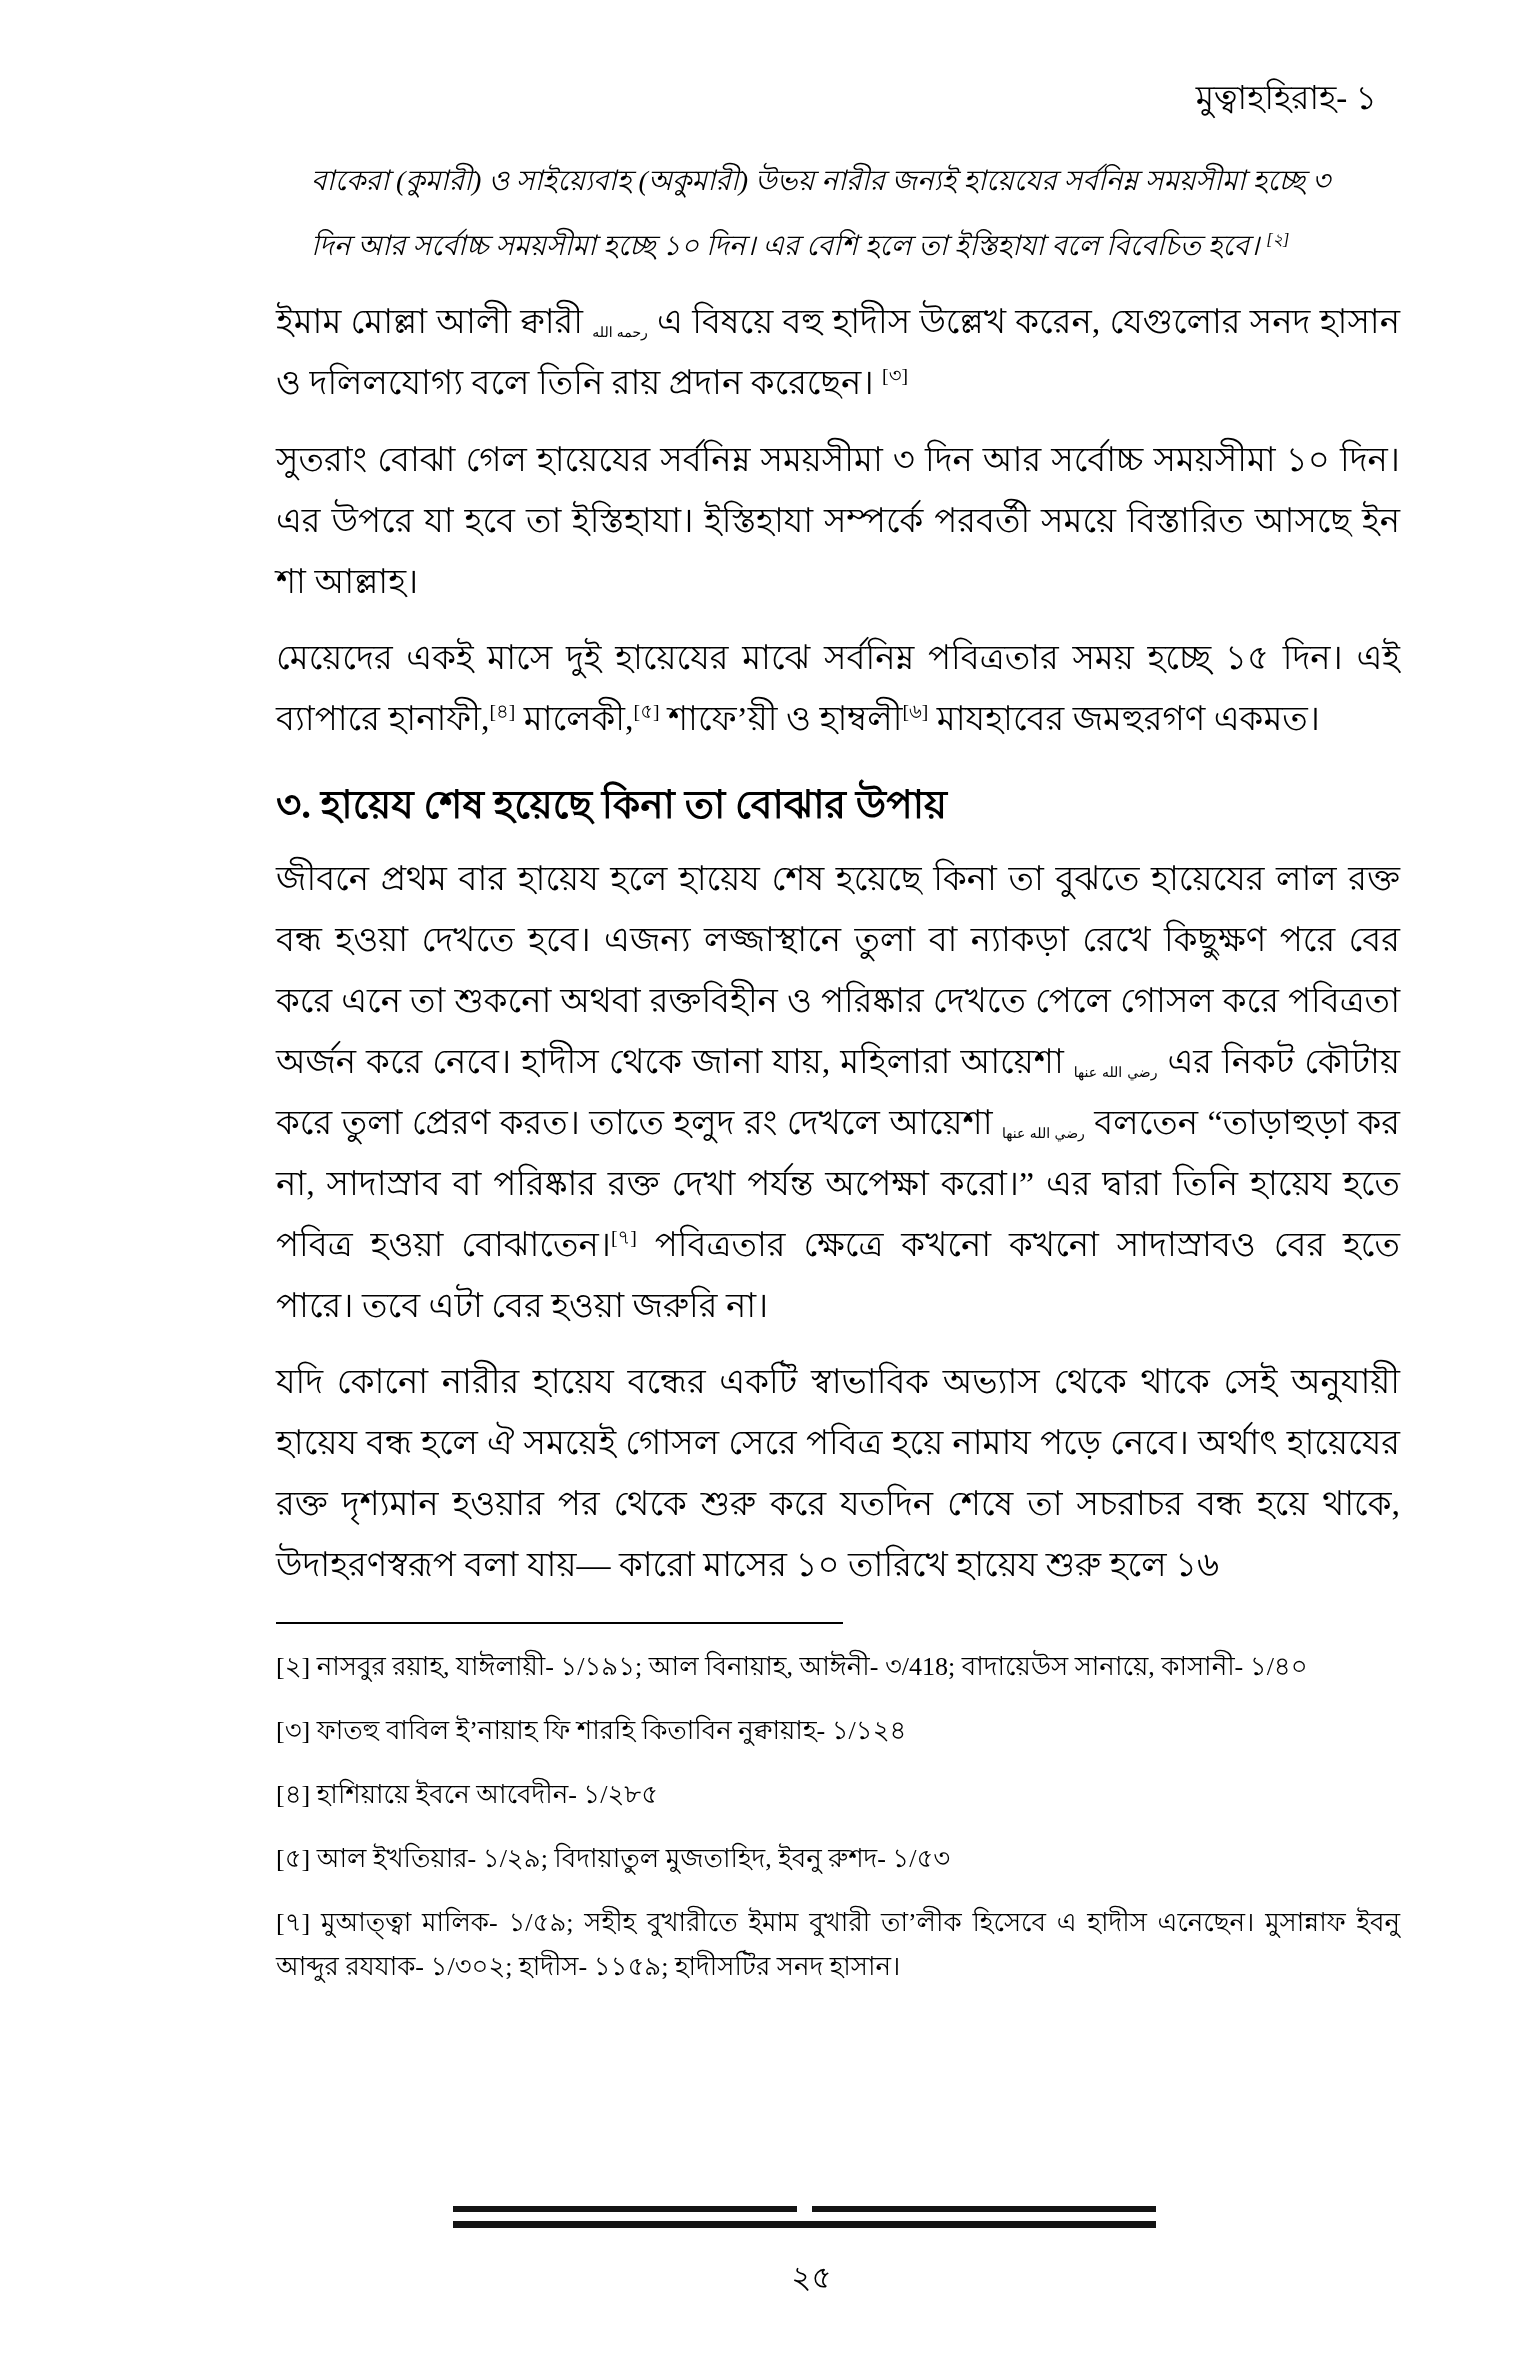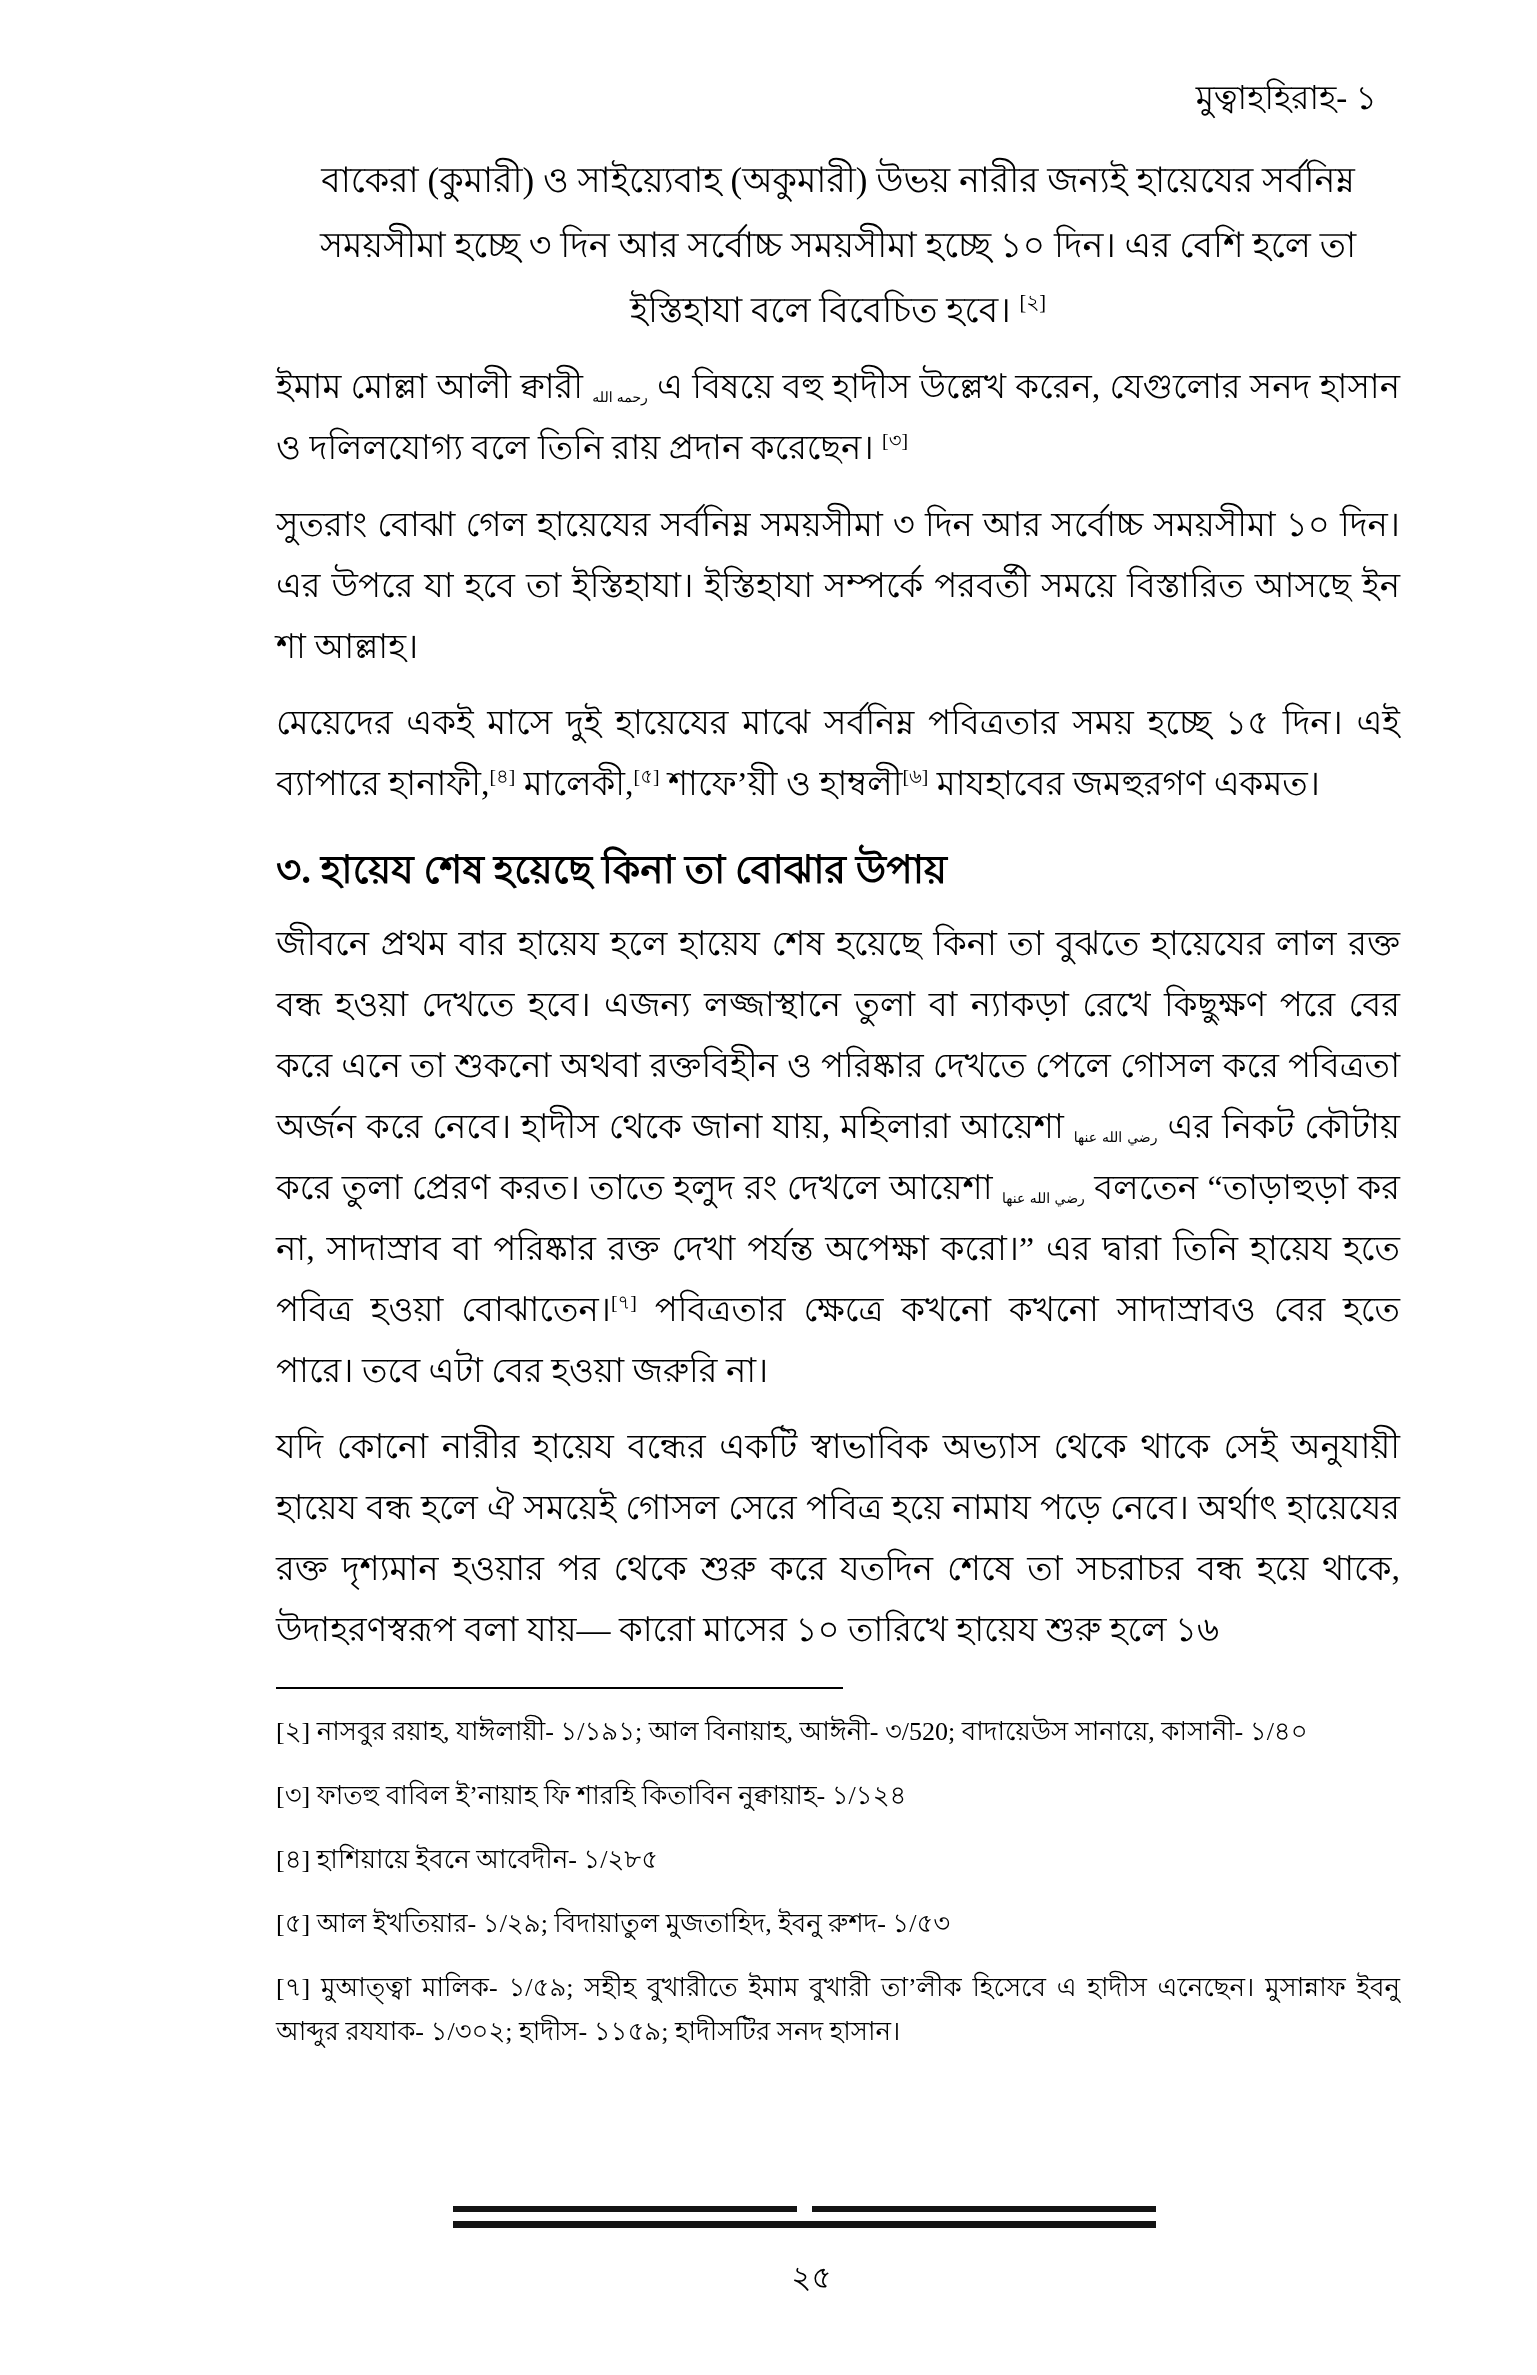--- a/index.html
+++ b/index.html
@@ -13,23 +13,23 @@
     margin-left:36px;
   }
   .content { padding:77px 173px 0 240px; }
   .header {
     text-align:right;
     font-size:33px;
     line-height:42px;
     margin:0 23px 29px 0;
   }
   .quote {
-    font-size:35px;
+    font-style:italic;
+    font-size:28px;
     line-height:65px;
-    text-align:center;
     margin:0 35px 13.4px 35px;
   }
   .para {
     font-size:34px;
     line-height:61px;
     text-align:justify;
     margin:0 0 15.4px 0;
   }
   .heading {
     font-size:39px;
@@ -95,21 +95,21 @@
     <div class="heading">৩. হায়েয শেষ হয়েছে কিনা তা বোঝার উপায়</div>
 
     <div id="section-paras">
         <div class="para">জীবনে প্রথম বার হায়েয হলে হায়েয শেষ হয়েছে কিনা তা বুঝতে হায়েযের লাল রক্ত বন্ধ হওয়া দেখতে হবে। এজন্য লজ্জাস্থানে তুলা বা ন্যাকড়া রেখে কিছুক্ষণ পরে বের করে এনে তা শুকনো অথবা রক্তবিহীন ও পরিষ্কার দেখতে পেলে গোসল করে পবিত্রতা অর্জন করে নেবে। হাদীস থেকে জানা যায়, মহিলারা আয়েশা <span class="honorific">رضي الله عنها</span> এর নিকট কৌটায় করে তুলা প্রেরণ করত। তাতে হলুদ রং দেখলে আয়েশা <span class="honorific">رضي الله عنها</span> বলতেন “তাড়াহুড়া কর না, সাদাস্রাব বা পরিষ্কার রক্ত দেখা পর্যন্ত অপেক্ষা করো।” এর দ্বারা তিনি হায়েয হতে পবিত্র হওয়া বোঝাতেন।<sup class="fnref">[৭]</sup> পবিত্রতার ক্ষেত্রে কখনো কখনো সাদাস্রাবও বের হতে পারে। তবে এটা বের হওয়া জরুরি না।</div>
         <div class="para">যদি কোনো নারীর হায়েয বন্ধের একটি স্বাভাবিক অভ্যাস থেকে থাকে সেই অনুযায়ী হায়েয বন্ধ হলে ঐ সময়েই গোসল সেরে পবিত্র হয়ে নামায পড়ে নেবে। অর্থাৎ হায়েযের রক্ত দৃশ্যমান হওয়ার পর থেকে শুরু করে যতদিন শেষে তা সচরাচর বন্ধ হয়ে থাকে, উদাহরণস্বরূপ বলা যায়— কারো মাসের ১০ তারিখে হায়েয শুরু হলে ১৬</div>
       </div>
 
     <hr class="fn-sep">
 
     <div id="footnotes">
-        <div class="footnote"><span>[২] </span><span>নাসবুর রয়াহ, যাঈলায়ী- ১/১৯১; আল বিনায়াহ, আঈনী- ৩/520; বাদায়েউস সানায়ে, কাসানী- ১/৪০</span></div>
+        <div class="footnote"><span>[২] </span><span>নাসবুর রয়াহ, যাঈলায়ী- ১/১৯১; আল বিনায়াহ, আঈনী- ৩/418; বাদায়েউস সানায়ে, কাসানী- ১/৪০</span></div>
         <div class="footnote"><span>[৩] </span><span>ফাতহু বাবিল ই’নায়াহ ফি শারহি কিতাবিন নুক্বায়াহ- ১/১২৪</span></div>
         <div class="footnote"><span>[৪] </span><span>হাশিয়ায়ে ইবনে আবেদীন- ১/২৮৫</span></div>
         <div class="footnote"><span>[৫] </span><span>আল ইখতিয়ার- ১/২৯; বিদায়াতুল মুজতাহিদ, ইবনু রুশদ- ১/৫৩</span></div>
         <div class="footnote"><span>[৭] </span><span>মুআত্ত্বা মালিক- ১/৫৯; সহীহ বুখারীতে ইমাম বুখারী তা’লীক হিসেবে এ হাদীস এনেছেন। মুসান্নাফ ইবনু আব্দুর রযযাক- ১/৩০২; হাদীস- ১১৫৯; হাদীসটির সনদ হাসান।</span></div>
       </div>
   </div>
 
   <div class="footer">
     <div class="rule">
       <div class="rule-row1">

